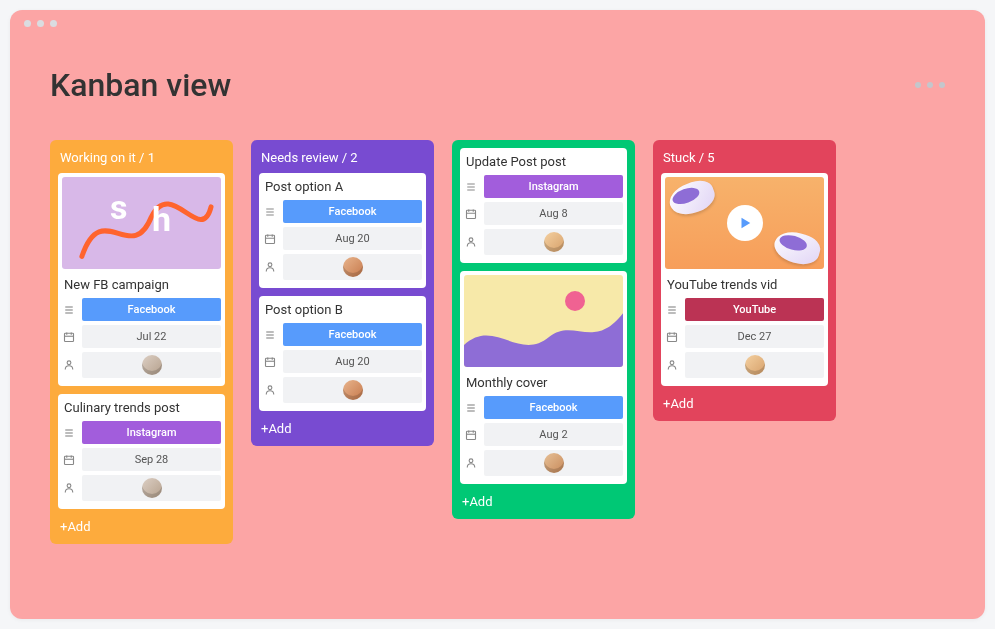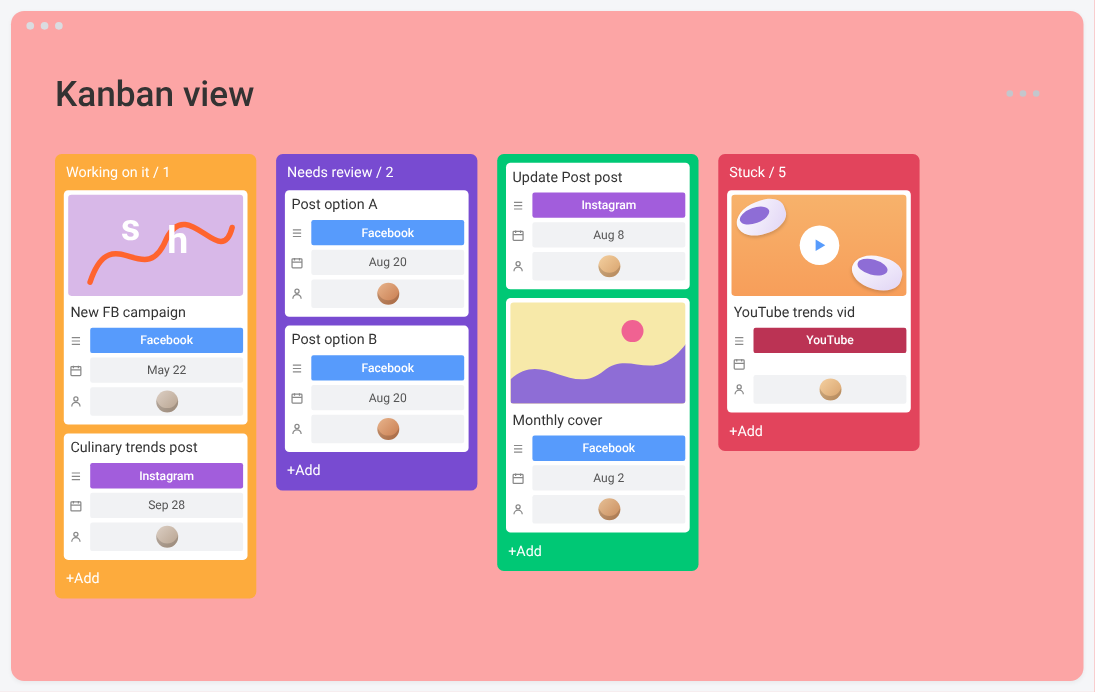--- a/index.html
+++ b/index.html
@@ -243,21 +243,21 @@
             </div>
             <div class="meta-row">
               <span class="meta-icon">
                 <svg viewBox="0 0 16 16">
                   <rect x="2" y="3" width="12" height="11" rx="1"></rect>
                   <line x1="2" y1="7" x2="14" y2="7"></line>
                   <line x1="5" y1="2" x2="5" y2="5"></line>
                   <line x1="11" y1="2" x2="11" y2="5"></line>
                 </svg>
               </span>
-              <span class="pill-date">May 22</span>
+              <span class="pill-date">Jul 22</span>
             </div>
             <div class="meta-row">
               <span class="meta-icon">
                 <svg viewBox="0 0 16 16">
                   <circle cx="8" cy="5" r="2.5"></circle>
                   <path d="M3 14c0-2.8 2.2-5 5-5s5 2.2 5 5"></path>
                 </svg>
               </span>
               <span class="pill-avatar">
                 <span class="avatar a4"></span>
@@ -479,20 +479,21 @@
             </div>
             <div class="meta-row">
               <span class="meta-icon">
                 <svg viewBox="0 0 16 16">
                   <rect x="2" y="3" width="12" height="11" rx="1"></rect>
                   <line x1="2" y1="7" x2="14" y2="7"></line>
                   <line x1="5" y1="2" x2="5" y2="5"></line>
                   <line x1="11" y1="2" x2="11" y2="5"></line>
                 </svg>
               </span>
+              <span class="pill-date">Dec 27</span>
             </div>
             <div class="meta-row">
               <span class="meta-icon">
                 <svg viewBox="0 0 16 16">
                   <circle cx="8" cy="5" r="2.5"></circle>
                   <path d="M3 14c0-2.8 2.2-5 5-5s5 2.2 5 5"></path>
                 </svg>
               </span>
               <span class="pill-avatar">
                 <span class="avatar a3"></span>

